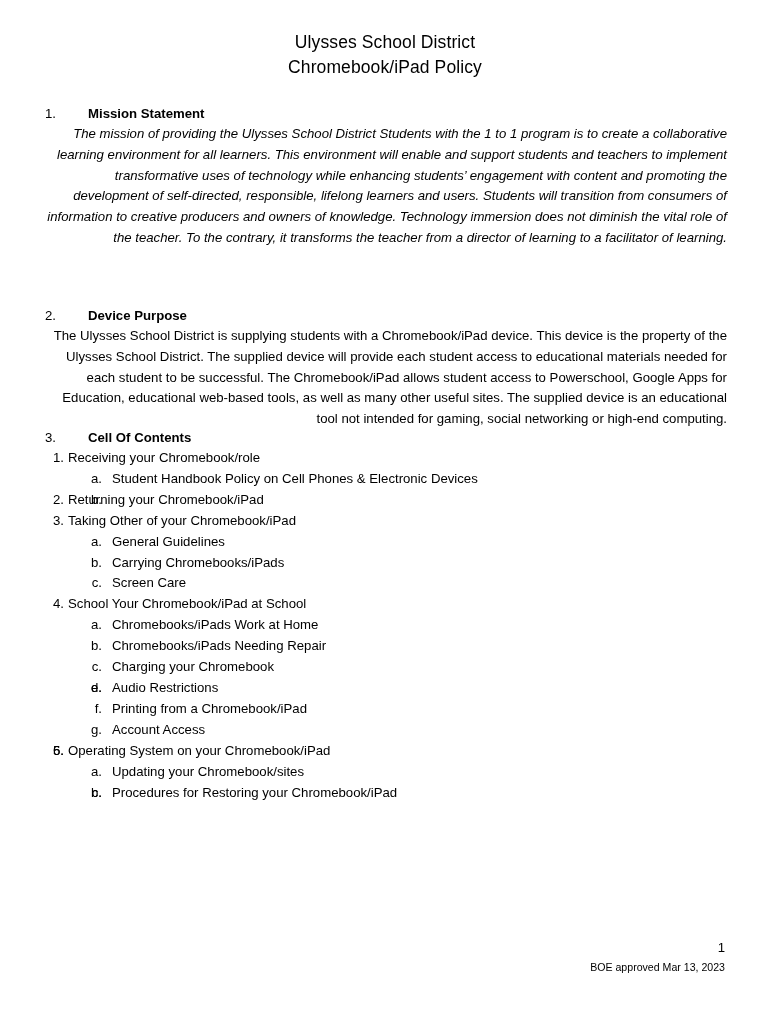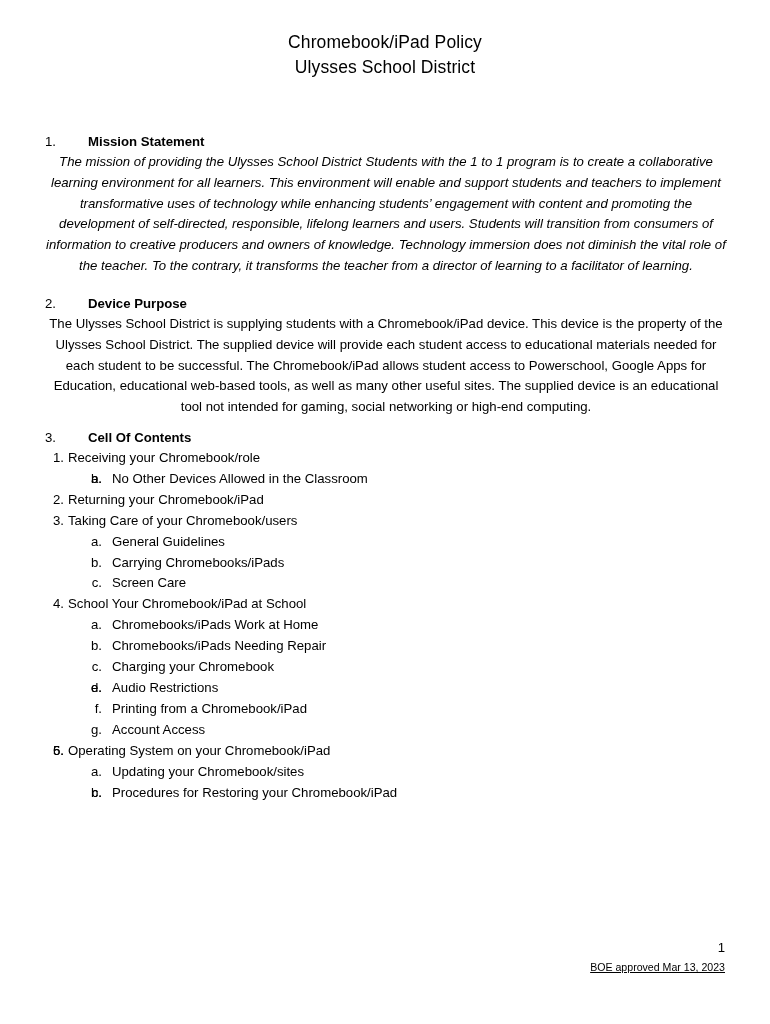--- a/index.html
+++ b/index.html
@@ -56,21 +56,21 @@
     display: inline-block;
     width: 43px;
   }
   .sec-head .ttl {
     font-weight: 700;
   }
 
   .body-text {
     font-size: 13.2px;
     line-height: 20.8px;
-    text-align: center;
+    text-align: right;
   }
   .body-text.italic {
     font-style: italic;
   }
 
   
   .toc {
     margin-top: 1px;
     font-size: 13.2px;
     line-height: 20.9px;
@@ -110,51 +110,50 @@
     text-align: right;
   }
   .footer-note {
     position: absolute;
     right: 45px;
     top: 960px;
     font-size: 10.6px;
     line-height: 14px;
     text-align: left;
     white-space: nowrap;
-    text-decoration: underline;
   }
 </style>
 </head>
 <body>
 
 <div class="page">
 
   <div class="doc-title">
+    <div class="line">Ulysses School District</div>
     <div class="line">Chromebook/iPad Policy</div>
-    <div class="line">Ulysses School District</div>
   </div>
 
-  <div class="section" style="top:132px;">
+  <div class="section" style="top:104px;">
     <div class="sec-head"><span class="num">1.</span><span class="ttl">Mission Statement</span></div>
     <div class="body-text italic">The mission of providing the Ulysses School District Students with the 1 to 1 program is to create a collaborative learning environment for all learners. This environment will enable and support students and teachers to implement transformative uses of technology while enhancing students’ engagement with content and promoting the development of self-directed, responsible, lifelong learners and users. Students will transition from consumers of information to creative producers and owners of knowledge. Technology immersion does not diminish the vital role of the teacher. To the contrary, it transforms the teacher from a director of learning to a facilitator of learning.</div>
   </div>
 
-  <div class="section" style="top:294px;">
+  <div class="section" style="top:306px;">
     <div class="sec-head"><span class="num">2.</span><span class="ttl">Device Purpose</span></div>
     <div class="body-text">The Ulysses School District is supplying students with a Chromebook/iPad device. This device is the property of the Ulysses School District. The supplied device will provide each student access to educational materials needed for each student to be successful. The Chromebook/iPad allows student access to Powerschool, Google Apps for Education, educational web-based tools, as well as many other useful sites. The supplied device is an educational tool not intended for gaming, social networking or high-end computing.</div>
   </div>
 
   <div class="section" style="top:428px;">
     <div class="sec-head"><span class="num">3.</span><span class="ttl">Cell Of Contents</span></div>
     <div class="toc" id="toc-list">
         <div class="toc-l1"><span class="marker">1.</span><span class="label">Receiving your Chromebook/role</span></div>
-        <div class="toc-l2"><span class="marker">a.</span></div>
-        <div class="toc-l2"><span class="marker">b.</span><span class="label">No Other Devices Allowed in the Classroom</span></div>
+        <div class="toc-l2"><span class="marker">a.</span><span class="label">Student Handbook Policy on Cell Phones &amp; Electronic Devices</span></div>
+        <div class="toc-l2"><span class="marker">b.</span></div>
         <div class="toc-l1"><span class="marker">2.</span><span class="label">Returning your Chromebook/iPad</span></div>
-        <div class="toc-l1"><span class="marker">3.</span><span class="label">Taking Care of your Chromebook/users</span></div>
+        <div class="toc-l1"><span class="marker">3.</span><span class="label">Taking Other of your Chromebook/iPad</span></div>
         <div class="toc-l2"><span class="marker">a.</span><span class="label">General Guidelines</span></div>
         <div class="toc-l2"><span class="marker">b.</span><span class="label">Carrying Chromebooks/iPads</span></div>
         <div class="toc-l2"><span class="marker">c.</span><span class="label">Screen Care</span></div>
         <div class="toc-l1"><span class="marker">4.</span><span class="label">School Your Chromebook/iPad at School</span></div>
         <div class="toc-l2"><span class="marker">a.</span><span class="label">Chromebooks/iPads Work at Home</span></div>
         <div class="toc-l2"><span class="marker">b.</span><span class="label">Chromebooks/iPads Needing Repair</span></div>
         <div class="toc-l2"><span class="marker">c.</span><span class="label">Charging your Chromebook</span></div>
         <div class="toc-l2"><span class="marker">d.</span></div>
         <div class="toc-l2"><span class="marker">e.</span><span class="label">Audio Restrictions</span></div>
         <div class="toc-l2"><span class="marker">f.</span><span class="label">Printing from a Chromebook/iPad</span></div>

